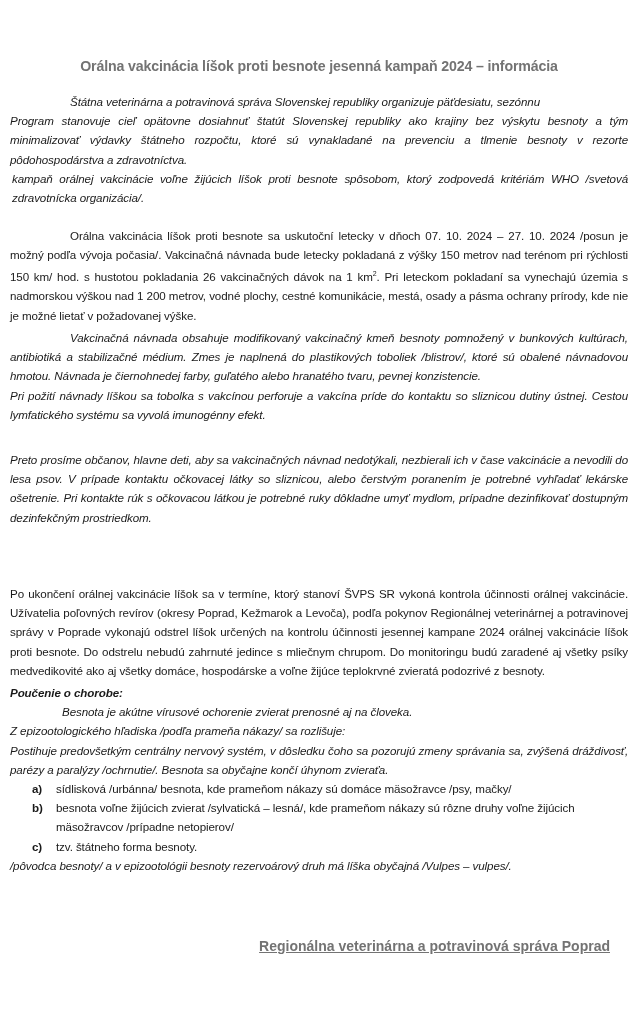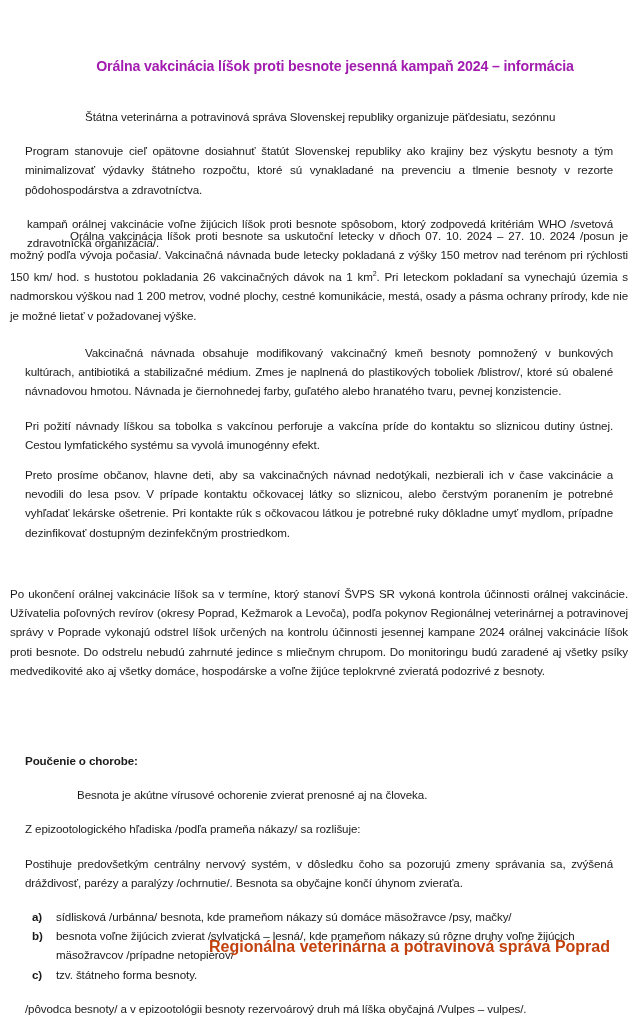--- a/index.html
+++ b/index.html
@@ -2,33 +2,33 @@
 <html><head>
 <meta charset="utf-8">
 <style>
   html, body { margin: 0; padding: 0; background: #ffffff; }
   body {
     width: 644px; height: 1024px; overflow: hidden; position: relative;
     font-family: "Liberation Sans", sans-serif; color: #1a1a1a;
   }
   .page { position: absolute; left: 10px; top: 0; width: 618px; }
   .title {
-    position: absolute; top: 58px; left: 16px; width: 618px; text-align: center;
-    font-weight: bold; font-size: 14.2px; letter-spacing: -0.15px; color: #a21caf;
+    position: absolute; top: 58px; left: 0; width: 618px; text-align: center;
+    font-weight: bold; font-size: 14.2px; letter-spacing: -0.15px; color: #737373;
   }
   .block { position: absolute; left: 0; width: 618px; font-size: 11.6px; line-height: 19.2px; letter-spacing: -0.1px; }
   .j { text-align: justify; }
   .ind { text-indent: 60px; }
-  .p { margin: 15px; }
+  .p { margin: 0; font-style: italic; }
   .bold { font-weight: bold; }
   .list { margin: 0; padding: 0; list-style: none; }
   .list li { position: relative; padding-left: 46px; }
   .list .lbl { position: absolute; left: 22px; font-weight: bold; }
   .sig {
-    position: absolute; top: 938px; right: 18px; font-weight: bold; font-size: 16px; color: #c2410c;
+    position: absolute; top: 938px; right: 18px; font-weight: bold; font-size: 14px; color: #737373; text-decoration: underline;
   }
 </style>
 </head>
 <body>
 
 <div class="page">
 
   <div class="title">Orálna vakcinácia líšok proti besnote jesenná kampaň 2024 – informácia</div>
 
   <div class="block" style="top:92px;">
@@ -45,21 +45,21 @@
     <p class="p j ind">Vakcinačná návnada obsahuje modifikovaný vakcinačný kmeň besnoty pomnožený v bunkových kultúrach, antibiotiká a stabilizačné médium. Zmes je naplnená do plastikových  toboliek /blistrov/, ktoré sú obalené návnadovou hmotou. Návnada je čiernohnedej farby, guľatého alebo hranatého tvaru, pevnej konzistencie.</p>
     <p class="p j">Pri požití návnady líškou sa tobolka s vakcínou perforuje a vakcína príde do kontaktu so sliznicou dutiny ústnej. Cestou lymfatického systému sa vyvolá imunogénny efekt.</p>
   </div>
 
   <div class="block" style="top:450px;">
     <p class="p j">Preto prosíme občanov, hlavne deti, aby sa vakcinačných návnad nedotýkali, nezbierali ich v čase vakcinácie a nevodili do lesa psov. V prípade kontaktu očkovacej látky so sliznicou, alebo čerstvým poranením je potrebné vyhľadať lekárske ošetrenie. Pri kontakte rúk s očkovacou látkou je potrebné ruky dôkladne umyť mydlom, prípadne dezinfikovať dostupným dezinfekčným prostriedkom.</p>
   </div>
 
   <div class="block j" style="top:584px;">Po ukončení orálnej vakcinácie líšok sa v termíne, ktorý stanoví ŠVPS SR vykoná kontrola účinnosti orálnej vakcinácie. Užívatelia poľovných revírov (okresy Poprad, Kežmarok a Levoča), podľa pokynov Regionálnej veterinárnej a potravinovej správy v Poprade vykonajú odstrel líšok určených na kontrolu účinnosti jesennej kampane 2024 orálnej vakcinácie líšok proti besnote. Do odstrelu nebudú zahrnuté jedince s mliečnym chrupom. Do monitoringu budú zaradené aj všetky psíky medvedikovité ako aj všetky domáce, hospodárske a voľne žijúce teplokrvné zvieratá podozrivé z besnoty.</div>
 
-  <div class="block" style="top:736px;">
+  <div class="block" style="top:683px;">
     <p class="p bold">Poučenie o chorobe:</p>
     <p class="p ind" style="text-indent:52px;">Besnota je akútne vírusové ochorenie zvierat prenosné aj na človeka.</p>
     <p class="p">Z epizootologického hľadiska /podľa prameňa nákazy/ sa rozlišuje:</p>
     <p class="p j">Postihuje  predovšetkým centrálny nervový systém, v dôsledku čoho sa pozorujú zmeny správania  sa, zvýšená dráždivosť, parézy a paralýzy /ochrnutie/. Besnota sa obyčajne končí úhynom zvieraťa.</p>
     <ul class="list">
       <li><span class="lbl">a)</span><span>sídlisková /urbánna/ besnota, kde prameňom nákazy sú domáce mäsožravce /psy, mačky/</span></li>
       <li><span class="lbl">b)</span><span>besnota voľne žijúcich zvierat /sylvatická – lesná/, kde prameňom nákazy sú rôzne druhy voľne žijúcich mäsožravcov /prípadne netopierov/</span></li>
       <li><span class="lbl">c)</span><span>tzv. štátneho forma besnoty.</span></li>
     </ul>
     <p class="p">/pôvodca besnoty/ a v epizootológii besnoty rezervoárový druh má líška obyčajná /Vulpes – vulpes/.</p>

